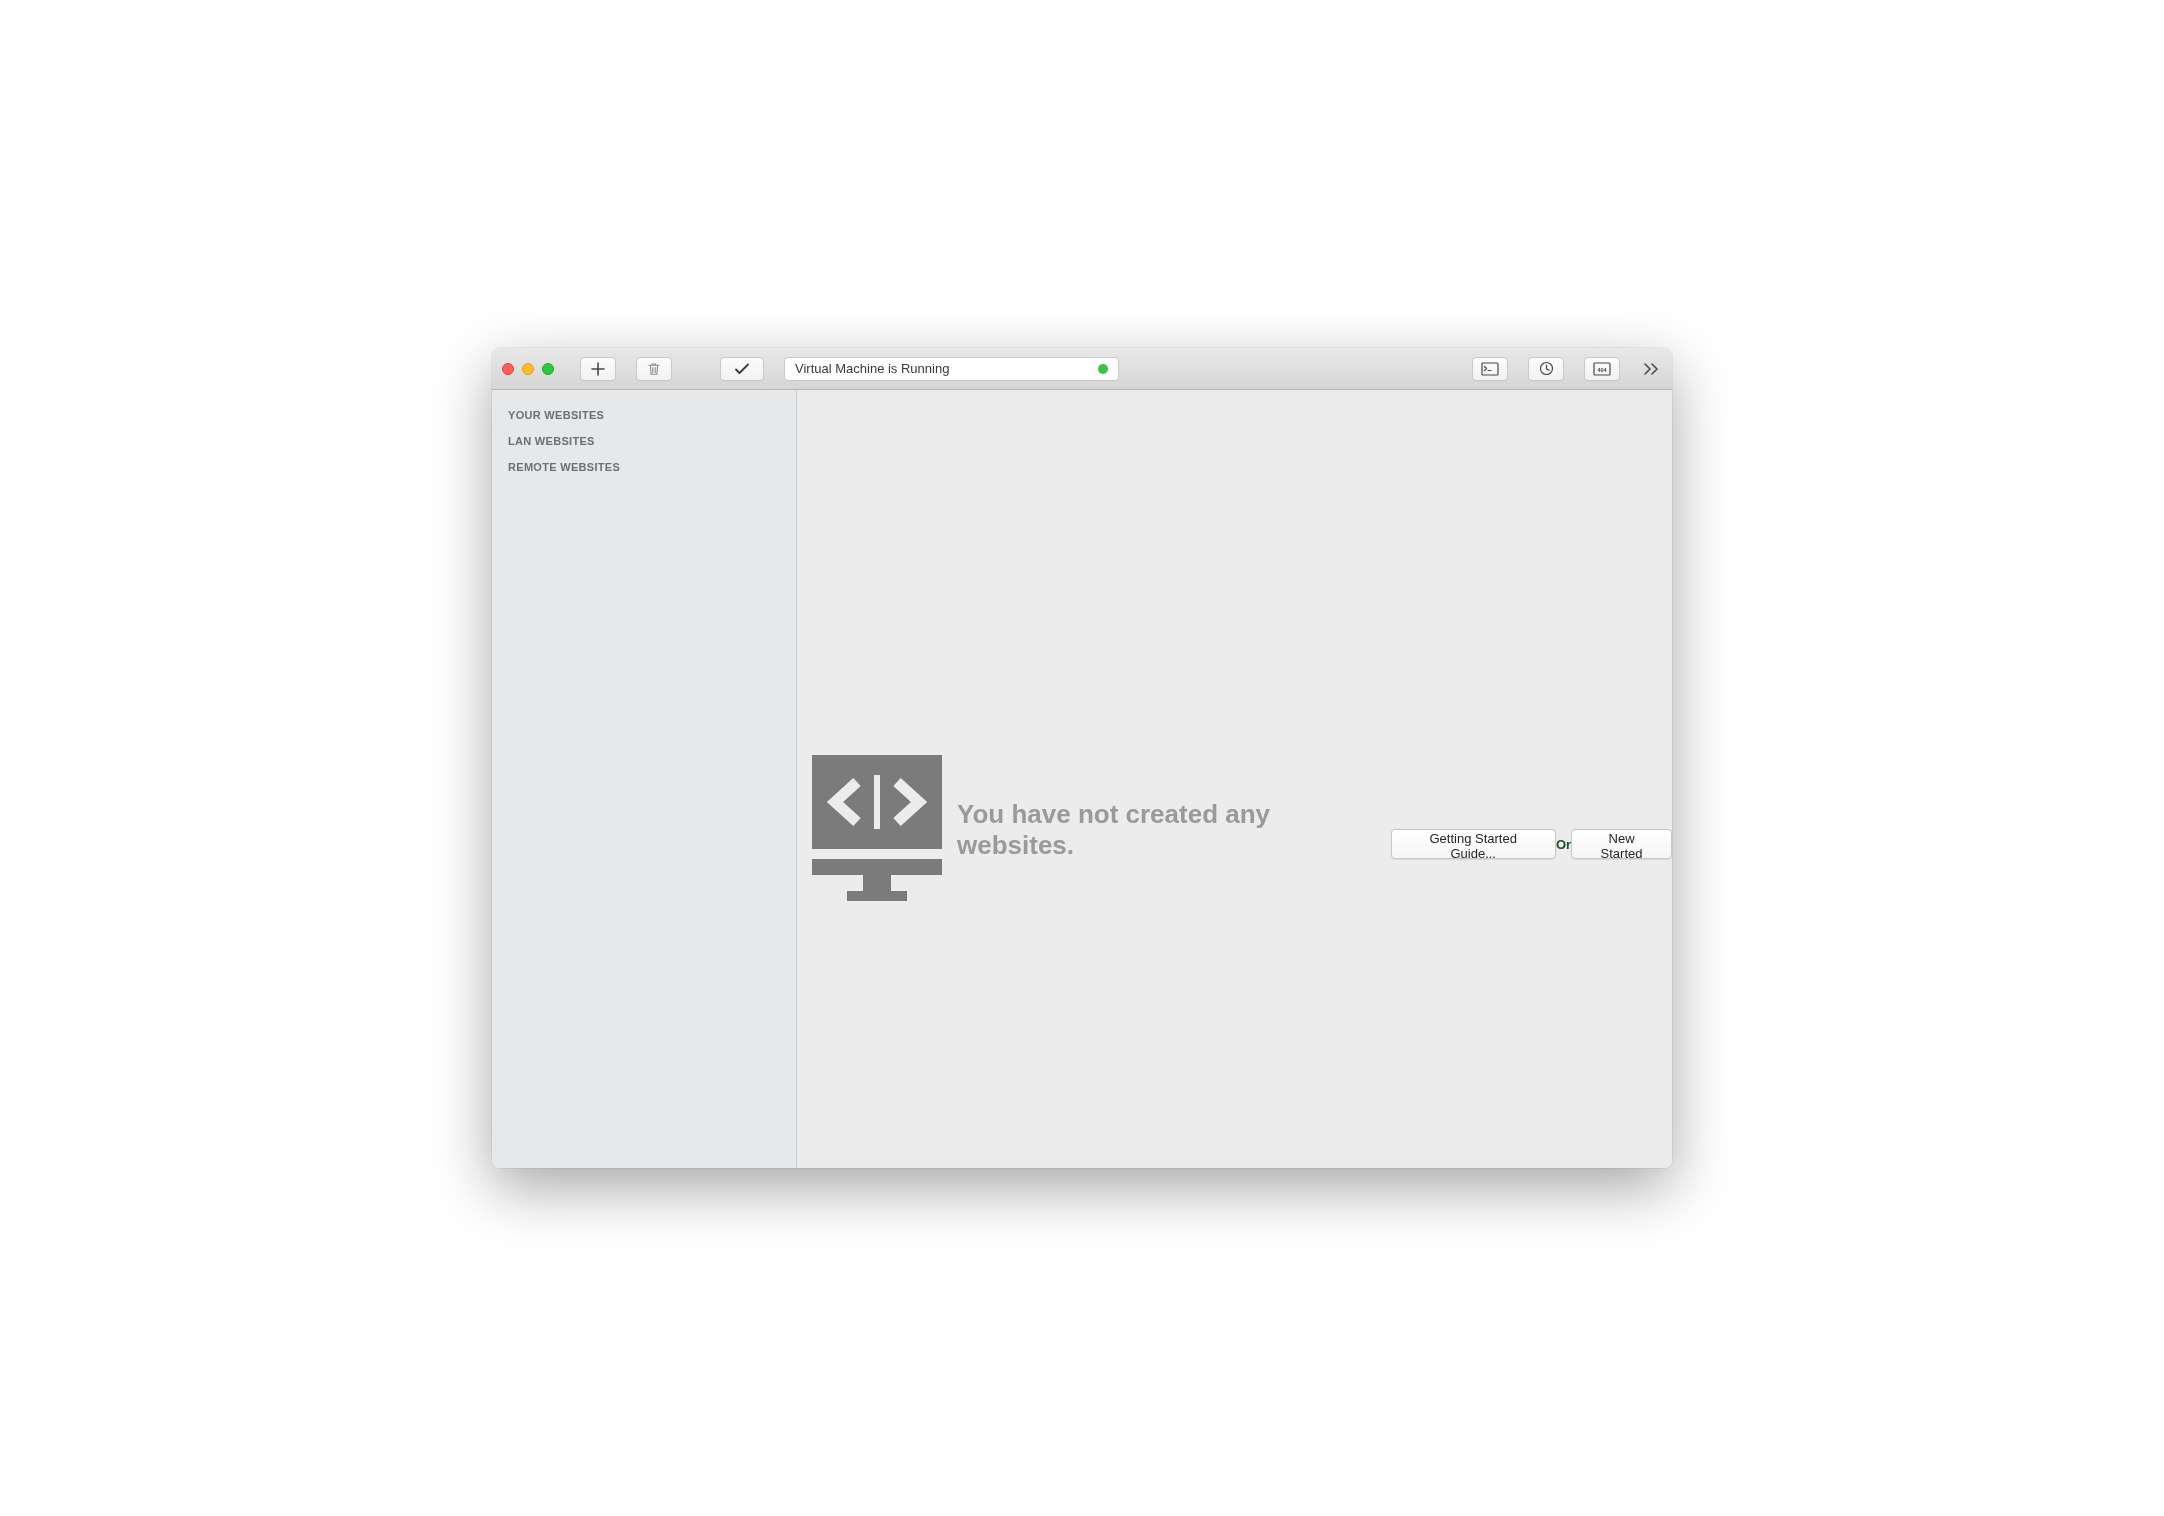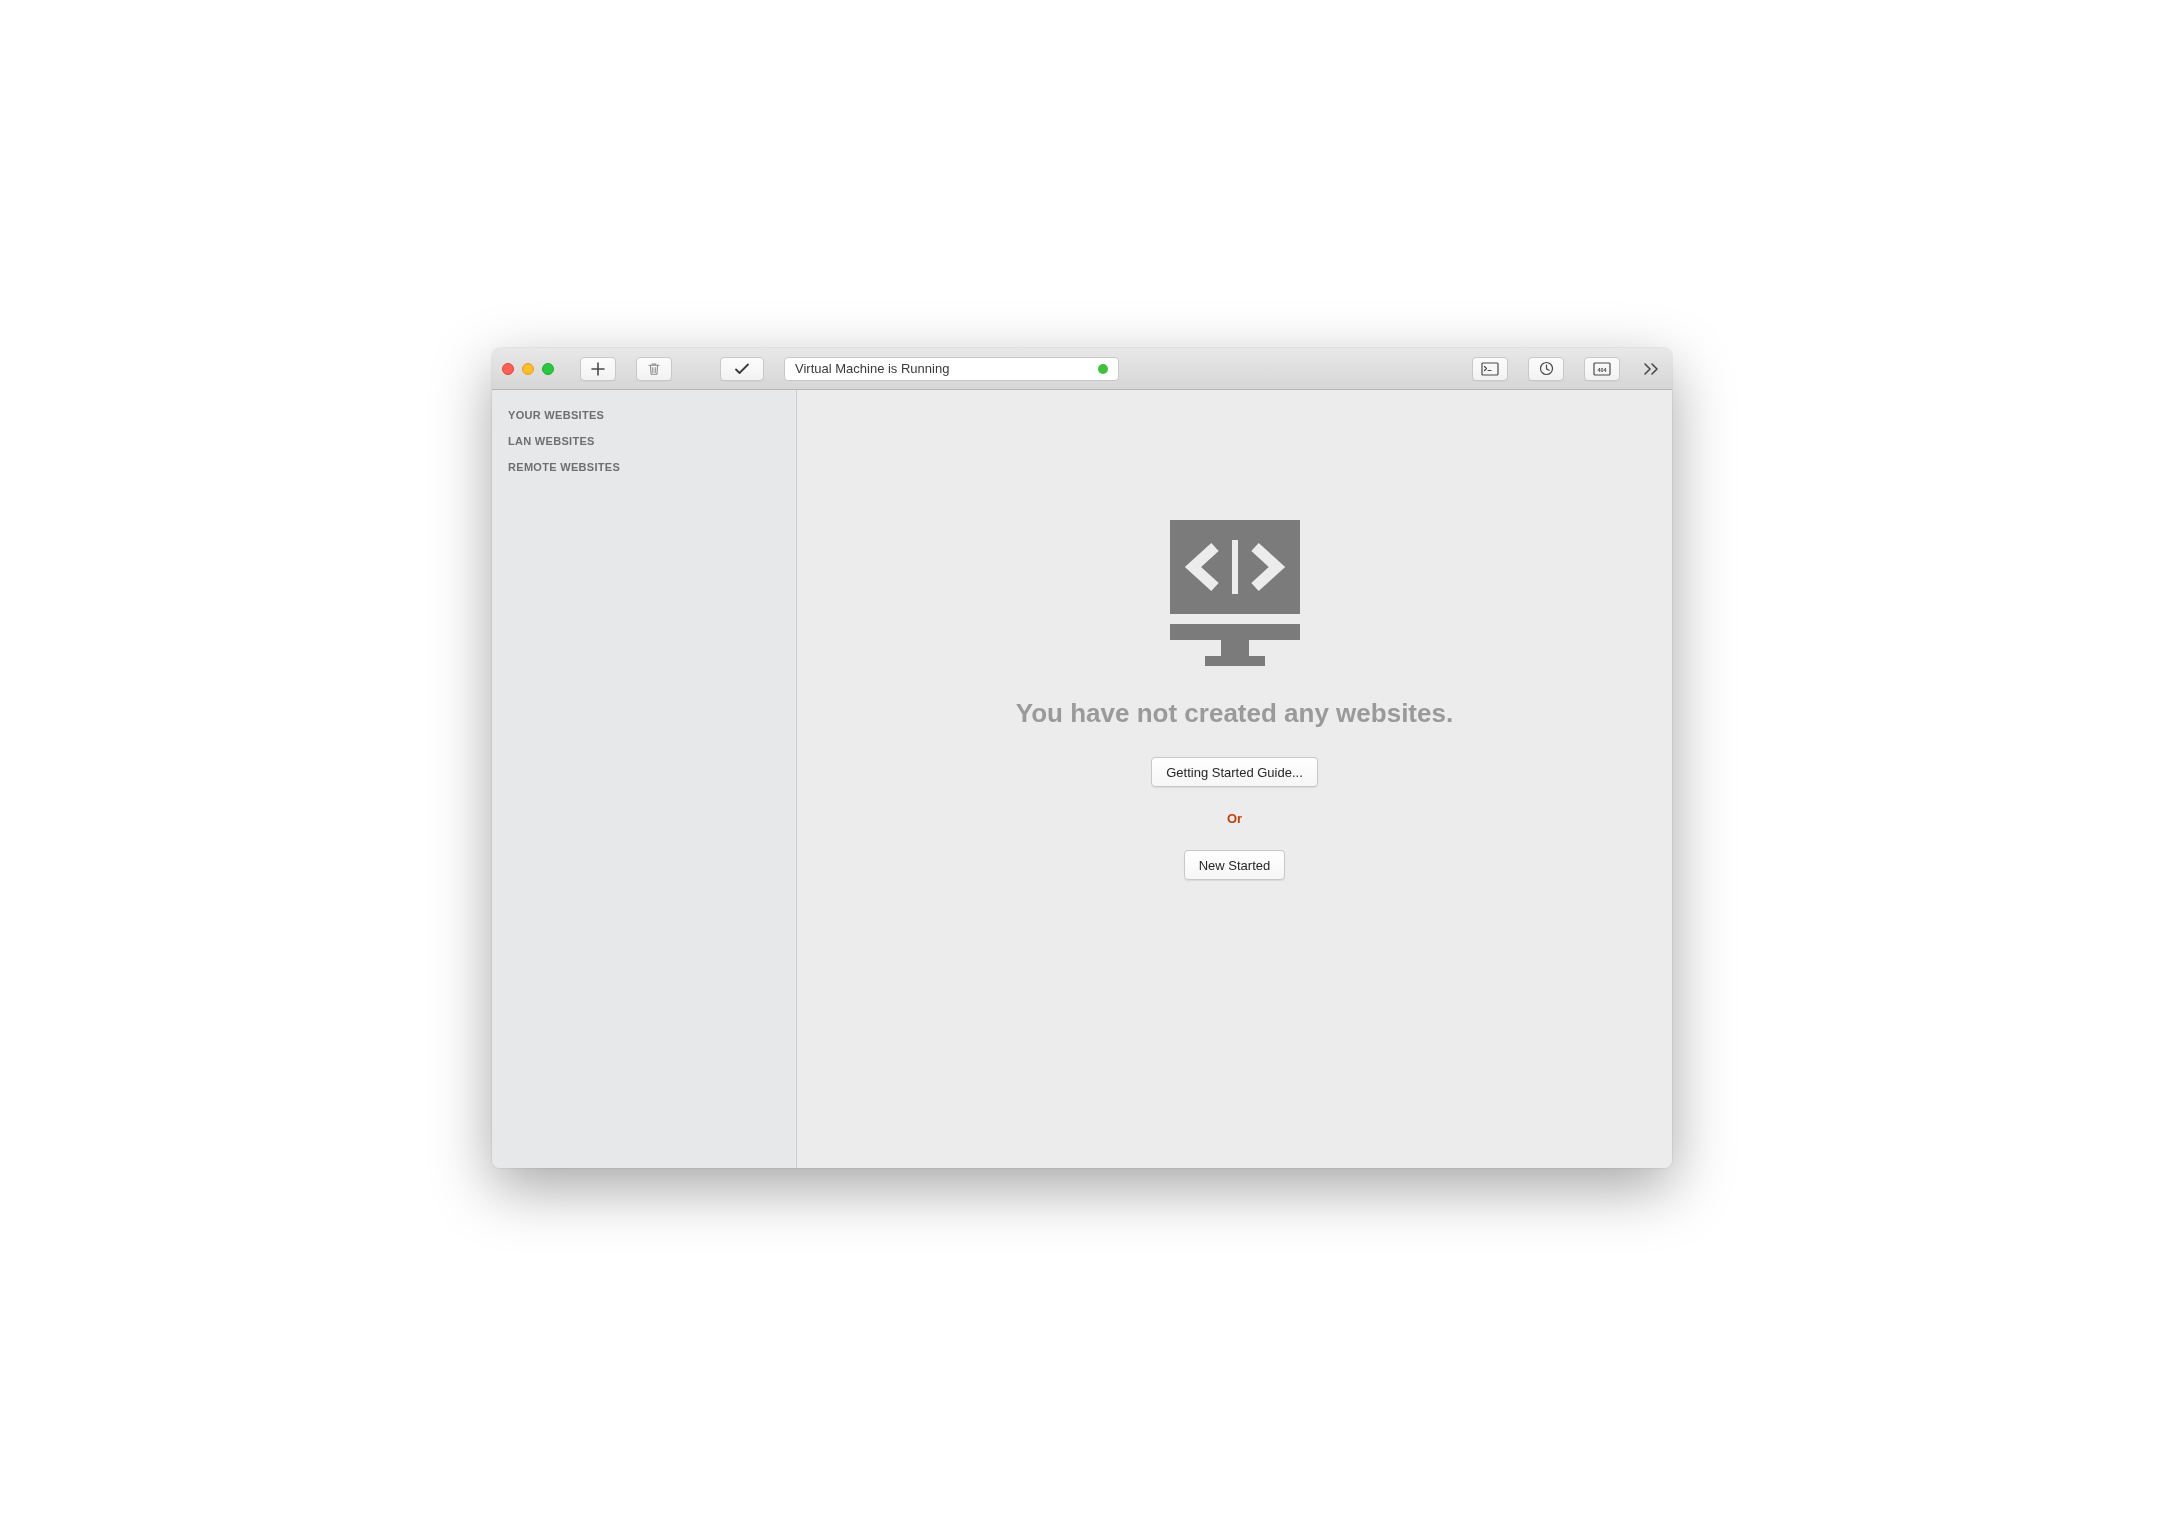--- a/index.html
+++ b/index.html
@@ -96,21 +96,21 @@
       font-size: 11px;
       font-weight: 600;
       letter-spacing: 0.3px;
       color: #6f6f72;
       padding: 7px 16px;
     }
     .main {
       flex: 1;
       background: #ececec;
       display: flex;
-      flex-direction: column;
+      flex-direction: row;
       align-items: center;
       justify-content: flex-start;
       padding-top: 130px;
     }
     .monitor-icon {
       color: #7b7b7b;
       margin-bottom: 24px;
     }
     .empty-heading {
       font-size: 26px;
@@ -125,21 +125,21 @@
       border: 1px solid #c8c8c8;
       border-radius: 4px;
       font-size: 13px;
       color: #262626;
       cursor: default;
       box-shadow: 0 0.5px 1px rgba(0,0,0,0.08);
     }
     .or-text {
       font-size: 13px;
       font-weight: 600;
-      color: #c2410c;
+      color: #14532d;
       margin: 24px 0;
     }
     .chev-btn {
       display: flex;
       align-items: center;
       justify-content: center;
       width: 22px;
       height: 24px;
       color: #555;
     }

